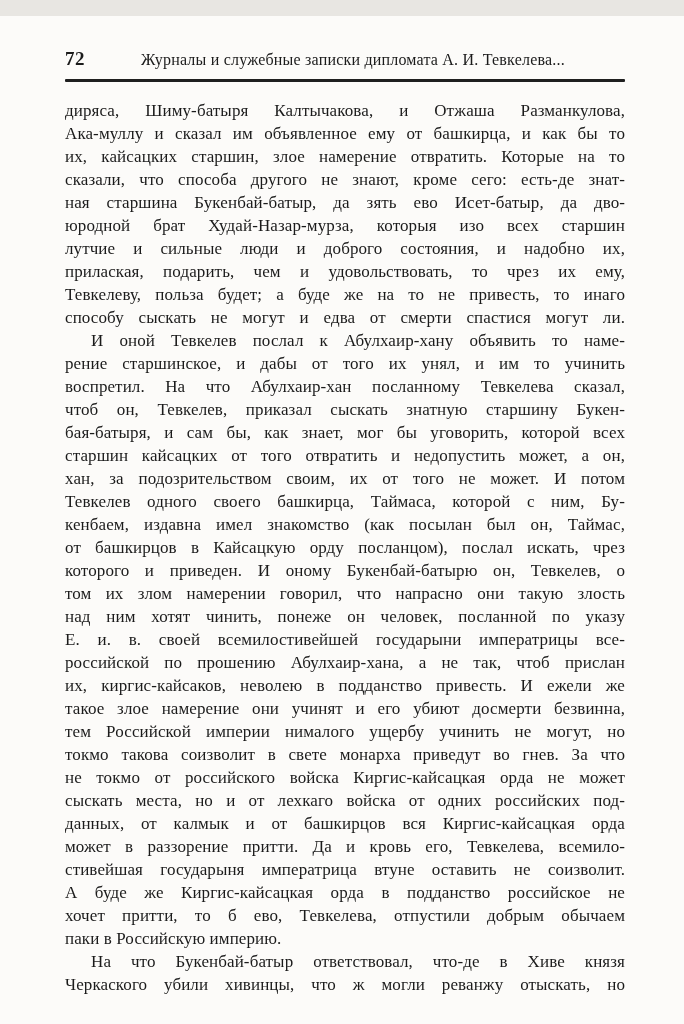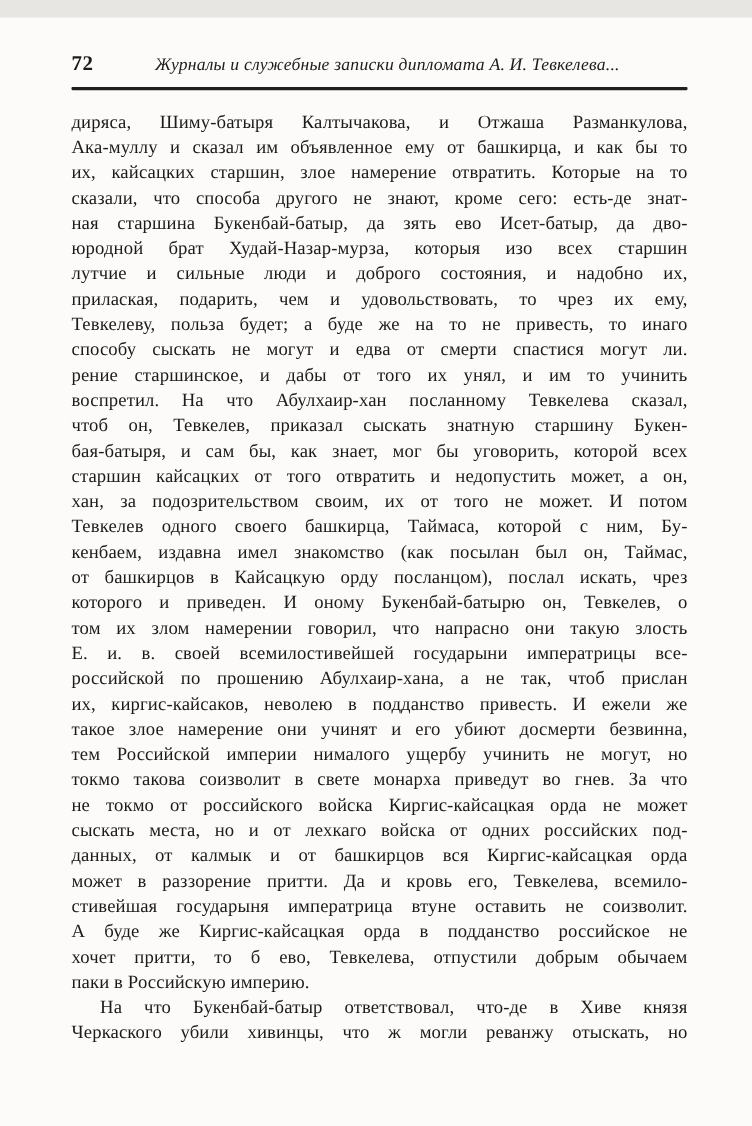--- a/index.html
+++ b/index.html
@@ -25,21 +25,20 @@
     height: 24px;
   }
   .page-number {
     font-size: 19px;
     font-weight: bold;
     letter-spacing: 0.5px;
     flex: 0 0 auto;
   }
   .running-title {
     font-size: 16px;
-    font-style: italic;
     margin-left: 56px;
     letter-spacing: 0.2px;
     white-space: nowrap;
   }
   .header-rule {
     height: 3px;
     background: #1f1f1f;
     margin-top: 7px;
     border-radius: 1px;
   }
@@ -85,31 +84,33 @@
         <div class="pline">их, кайсацких старшин, злое намерение отвратить. Которые на то</div>
         <div class="pline">сказали, что способа другого не знают, кроме сего: есть-де знат-</div>
         <div class="pline">ная старшина Букенбай-батыр, да зять ево Исет-батыр, да дво-</div>
         <div class="pline">юродной брат Худай-Назар-мурза, которыя изо всех старшин</div>
         <div class="pline">лутчие и сильные люди и доброго состояния, и надобно их,</div>
         <div class="pline">прилаская, подарить, чем и удовольствовать, то чрез их ему,</div>
         <div class="pline">Тевкелеву, польза будет; а буде же на то не привесть, то инаго</div>
         <div class="pline">способу сыскать не могут и едва от смерти спастися могут ли.</div>
       </div>
       <div class="paragraph">
+        <div class="pline indent">И оной Тевкелев послал к Абулхаир-хану объявить то наме-</div>
         <div class="pline">рение старшинское, и дабы от того их унял, и им то учинить</div>
         <div class="pline">воспретил. На что Абулхаир-хан посланному Тевкелева сказал,</div>
         <div class="pline">чтоб он, Тевкелев, приказал сыскать знатную старшину Букен-</div>
         <div class="pline">бая-батыря, и сам бы, как знает, мог бы уговорить, которой всех</div>
         <div class="pline">старшин кайсацких от того отвратить и недопустить может, а он,</div>
         <div class="pline">хан, за подозрительством своим, их от того не может. И потом</div>
         <div class="pline">Тевкелев одного своего башкирца, Таймаса, которой с ним, Бу-</div>
         <div class="pline">кенбаем, издавна имел знакомство (как посылан был он, Таймас,</div>
         <div class="pline">от башкирцов в Кайсацкую орду посланцом), послал искать, чрез</div>
         <div class="pline">которого и приведен. И оному Букенбай-батырю он, Тевкелев, о</div>
         <div class="pline">том их злом намерении говорил, что напрасно они такую злость</div>
+        <div class="pline">над ним хотят чинить, понеже он человек, посланной по указу</div>
         <div class="pline">Е. и. в. своей всемилостивейшей государыни императрицы все-</div>
         <div class="pline">российской по прошению Абулхаир-хана, а не так, чтоб прислан</div>
         <div class="pline">их, киргис-кайсаков, неволею в подданство привесть. И ежели же</div>
         <div class="pline">такое злое намерение они учинят и его убиют досмерти безвинна,</div>
         <div class="pline">тем Российской империи нималого ущербу учинить не могут, но</div>
         <div class="pline">токмо такова соизволит в свете монарха приведут во гнев. За что</div>
         <div class="pline">не токмо от российского войска Киргис-кайсацкая орда не может</div>
         <div class="pline">сыскать места, но и от лехкаго войска от одних российских под-</div>
         <div class="pline">данных, от калмык и от башкирцов вся Киргис-кайсацкая орда</div>
         <div class="pline">может в раззорение притти. Да и кровь его, Тевкелева, всемило-</div>

